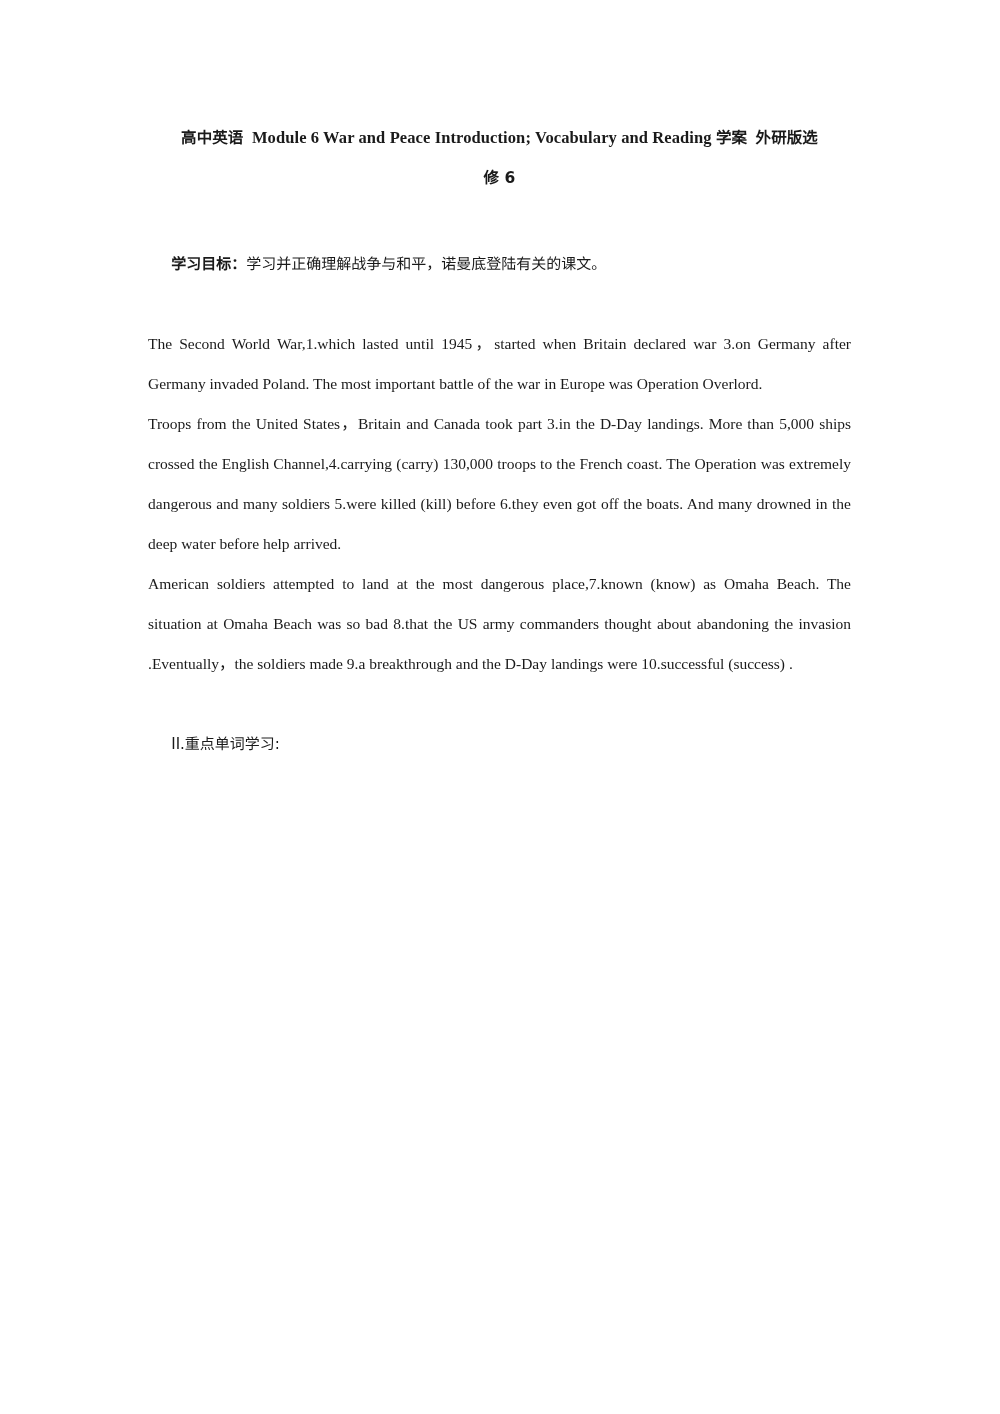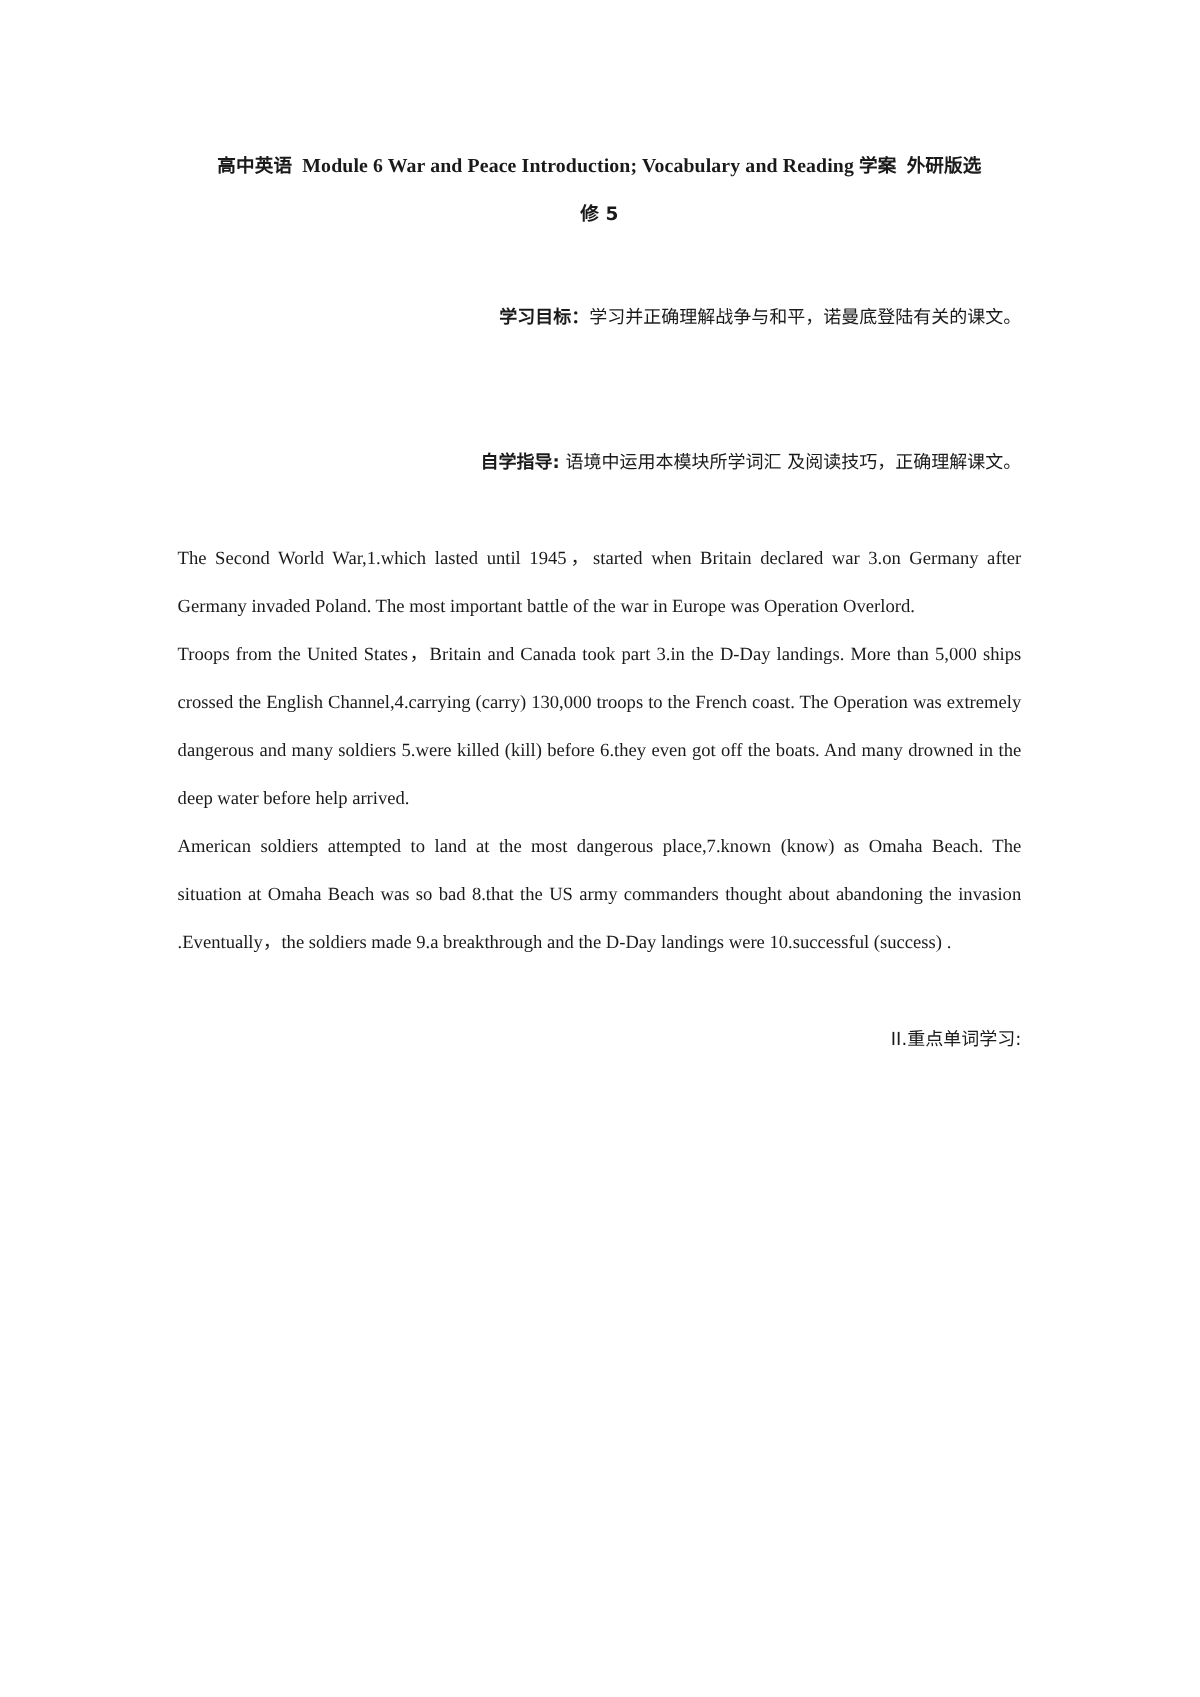--- a/index.html
+++ b/index.html
@@ -50,21 +50,21 @@
   
   p.line {
     margin: 0;
     font-size: 15.5px;
     line-height: 40px;
     text-align: justify;
     text-justify: inter-word;
     white-space: pre-wrap;
   }
   p.line.nojustify {
-    text-align: right;
+    text-align: left;
   }
 
   
   .cn {
     font-family: "DejaVu Sans", "Liberation Sans", sans-serif;
     font-size: 15px;
   }
   .cn-bold {
     font-family: "DejaVu Sans", "Liberation Sans", sans-serif;
     font-size: 15px;
@@ -79,30 +79,27 @@
 </style>
 </head>
 <body>
 
 <div class="page">
   <div class="content">
 
     <h1 class="doc-title">
       <span class="cn">高中英语</span><span>&nbsp; </span><span>Module 6 War and Peace Introduction; Vocabulary and Reading</span><span> </span><span class="cn">学案</span><span>&nbsp; </span><span class="cn">外研版选</span>
       <br>
-      <span class="cn">修 5</span>
+      <span class="cn">修 6</span>
     </h1>
 
     <p class="line nojustify">
       <span class="cn-bold">学习目标：</span><span class="cn">学习并正确理解战争与和平，诺曼底登陆有关的课文。</span>
     </p>
 
-    <p class="line nojustify">
-      <span class="cn-bold">自学指导:</span><span class="cn"> </span><span class="cn">语境中运用本模块所学词汇 及阅读技巧，正确理解课文。</span>
-    </p>
 
 
     <p class="line just">The Second World War,1.which lasted until 1945，started when Britain declared war 3.on Germany after Germany invaded Poland. The most important battle of the war in Europe was Operation Overlord.</p>
 
     <p class="line just">Troops from the United States，Britain and Canada took part 3.in the D-Day landings. More than 5,000 ships crossed the English Channel,4.carrying (carry) 130,000 troops to the French coast. The Operation was extremely dangerous and many soldiers 5.were killed (kill) before 6.they even got off the boats. And many drowned in the deep water before help arrived.</p>
 
     <p class="line just">American soldiers attempted to land at the most dangerous place,7.known (know) as Omaha Beach. The situation at Omaha Beach was so bad 8.that the US army commanders thought about abandoning the invasion .Eventually，the soldiers made 9.a breakthrough and the D-Day landings were 10.successful (success) .</p>
 
     <p class="line nojustify">
       <span class="cn">II.重点单词学习:</span>

